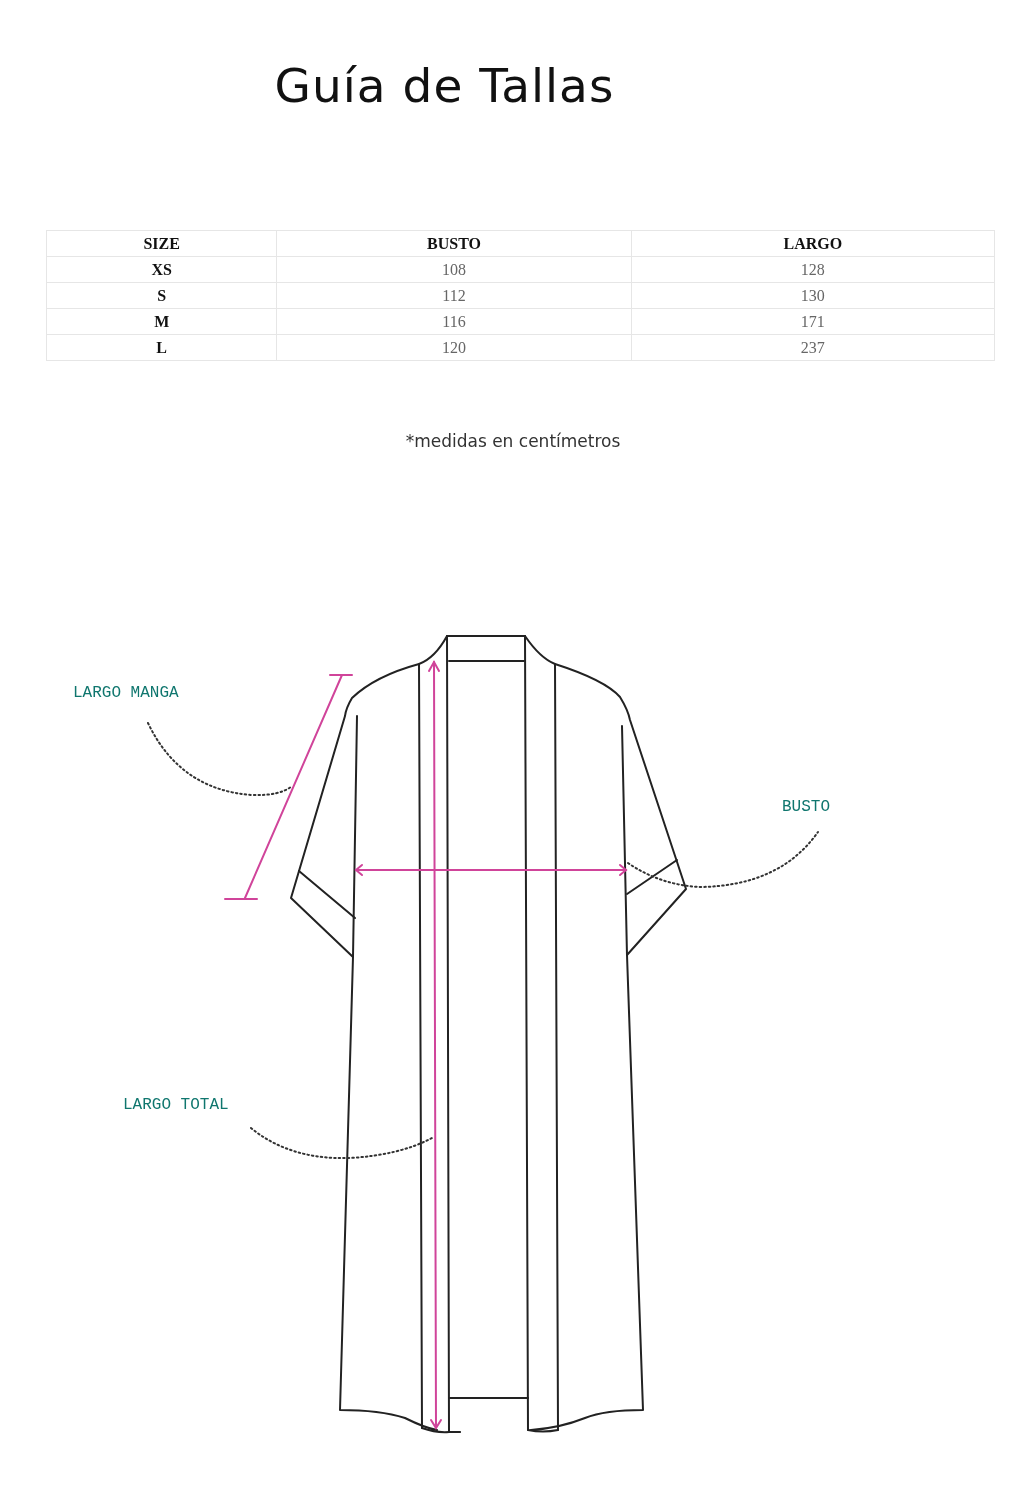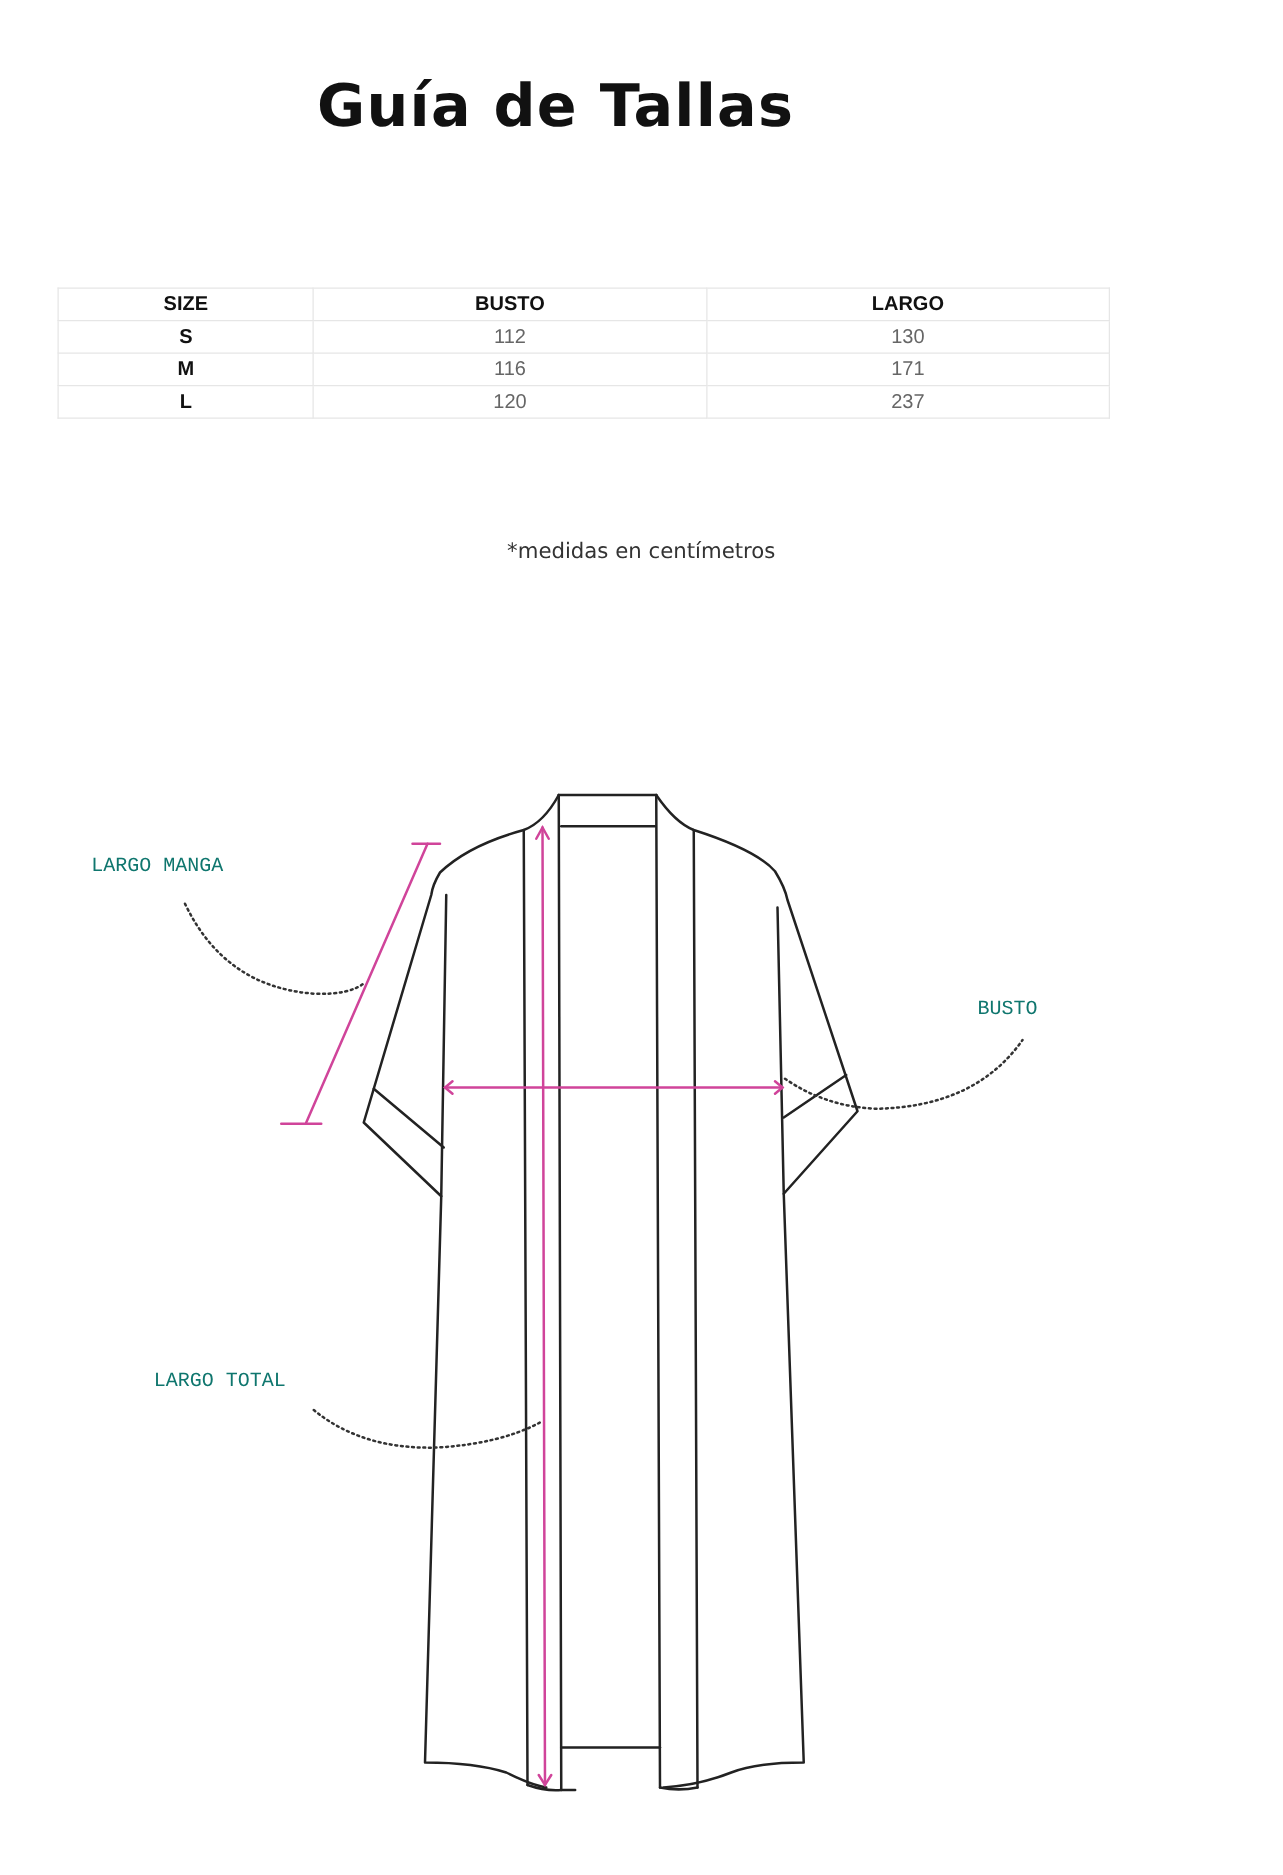--- a/index.html
+++ b/index.html
@@ -1,25 +1,25 @@
 <!DOCTYPE html>
 <html><head>
   <meta charset="utf-8">
   <style>
     * { box-sizing: border-box; margin: 0; padding: 0; }
     html, body { width: 1026px; height: 1500px; background: #ffffff; overflow: hidden; }
     body { position: relative; font-family: "Liberation Sans", sans-serif; color: #111; }
     .title {
       position: absolute; left: 0; top: 58px; width: 889px; text-align: center;
-      font-family: "DejaVu Sans", sans-serif; font-size: 47px; font-weight: 700; color: #111;
+      font-family: "DejaVu Sans", sans-serif; font-size: 47px; font-weight: 400; color: #111;
       letter-spacing: 1px;
     }
     table.sizes {
-      position: absolute; left: 46px; top: 230px; width: 842px;
-      border-collapse: collapse; font-family: Liberation Sans, sans-serif; padding-left: 28px;
+      position: absolute; left: 46px; top: 230px; width: 949px;
+      border-collapse: collapse; font-family: Liberation Serif, serif; padding-left: 28px;
     }
     table.sizes th, table.sizes td {
       border: 1px solid #e6e6e6; height: 26px; text-align: center; font-size: 16px; padding: 0;
     }
     table.sizes th { font-weight: bold; color: #111; font-size: 16px; }
     table.sizes td.size { font-weight: bold; color: #111; }
     table.sizes td.val { color: #666; font-weight: normal; }
     .col1 { width: 227px; } .col2 { width: 349px; } .col3 { width: 358px; }
     .note {
       position: absolute; left: 0; top: 431px; width: 1026px; text-align: center;
@@ -37,20 +37,25 @@
 
 <table class="sizes">
   <thead>
     <tr>
       <th class="col1">SIZE</th>
       <th class="col2">BUSTO</th>
       <th class="col3">LARGO</th>
     </tr>
   </thead>
   <tbody>
+    <tr>
+      <td class="size">XS</td>
+      <td class="val">108</td>
+      <td class="val">128</td>
+    </tr>
     <tr>
       <td class="size">S</td>
       <td class="val">112</td>
       <td class="val">130</td>
     </tr>
     <tr>
       <td class="size">M</td>
       <td class="val">116</td>
       <td class="val">171</td>
     </tr>

